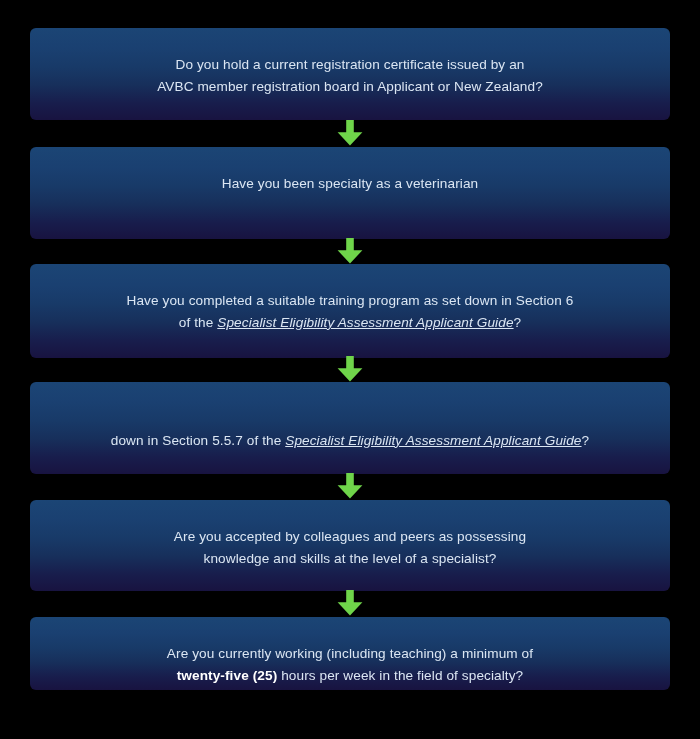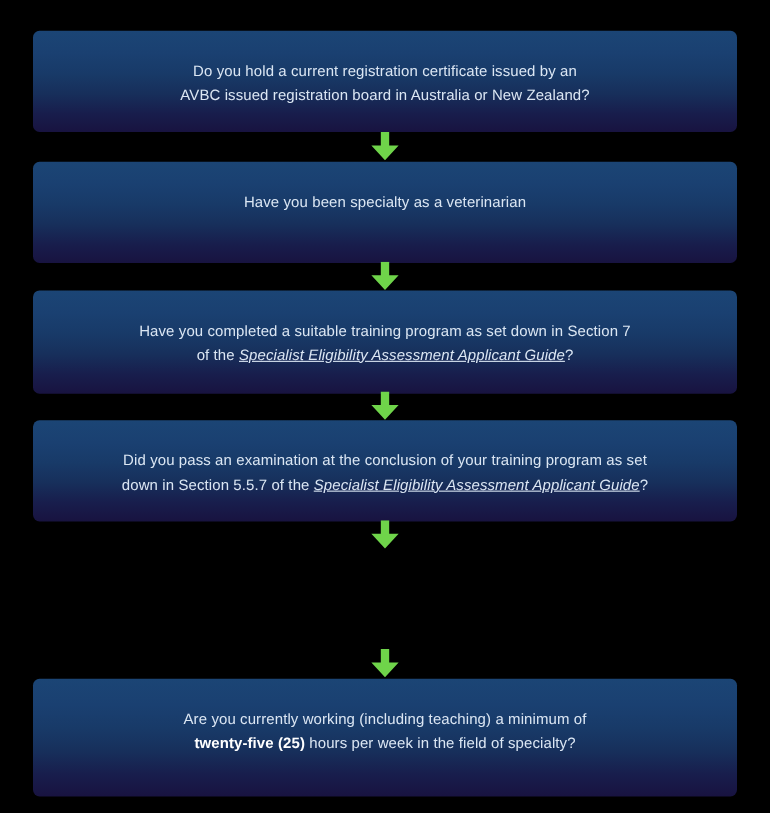--- a/index.html
+++ b/index.html
@@ -69,32 +69,35 @@
     display: block;
     width: 26px;
     height: 26px;
   }
 </style>
 </head>
 <body>
 
 <div class="flow" id="flow-root">
     <div class="node" style="top: 28px; height: 92px;">
-      <div class="node-text"><span>Do you hold a current registration certificate issued by an</span><br><span>AVBC issued registration board in Australia or New Zealand?</span></div>
+      <div class="node-text"><span>Do you hold a current registration certificate issued by an</span><br><span>AVBC member registration board in Applicant or New Zealand?</span></div>
     </div>
     <div class="node" style="top: 147px; height: 92px;">
       <div class="node-text"><span>Have you been specialty as a veterinarian</span><br></div>
     </div>
     <div class="node" style="top: 264px; height: 94px;">
-      <div class="node-text"><span>Have you completed a suitable training program as set down in Section 7</span><br><span>of the </span><em>Specialist Eligibility Assessment Applicant Guide</em><span>?</span></div>
+      <div class="node-text"><span>Have you completed a suitable training program as set down in Section 6</span><br><span>of the </span><em>Specialist Eligibility Assessment Applicant Guide</em><span>?</span></div>
     </div>
     <div class="node" style="top: 382px; height: 92px;">
-      <div class="node-text"><span>Did you pass an examination at the conclusion of your training program as set</span><br><span>down in Section 5.5.7 of the </span><em>Specialist Eligibility Assessment Applicant Guide</em><span>?</span></div>
+      <div class="node-text"><br><span>down in Section 5.5.7 of the </span><em>Specialist Eligibility Assessment Applicant Guide</em><span>?</span></div>
     </div>
-    <div class="node" style="top: 617px; height: 107px;">
+    <div class="node" style="top: 500px; height: 91px;">
+      <div class="node-text"><span>Are you accepted by colleagues and peers as possessing</span><br><span>knowledge and skills at the level of a specialist?</span></div>
+    </div>
+    <div class="node" style="top: 617px; height: 73px;">
       <div class="node-text"><span>Are you currently working (including teaching) a minimum of</span><br><strong>twenty-five (25)</strong><span> hours per week in the field of specialty?</span></div>
     </div>
     <div class="arrow" style="top: 120px;">
       <svg viewBox="0 0 26 26">
         <path d="M9.2 0 H16.8 V12.2 H25.4 L13 25.6 L0.6 12.2 H9.2 Z" fill="#6fd44a"></path>
       </svg>
     </div>
     <div class="arrow" style="top: 238px;">
       <svg viewBox="0 0 26 26">
         <path d="M9.2 0 H16.8 V12.2 H25.4 L13 25.6 L0.6 12.2 H9.2 Z" fill="#6fd44a"></path>

